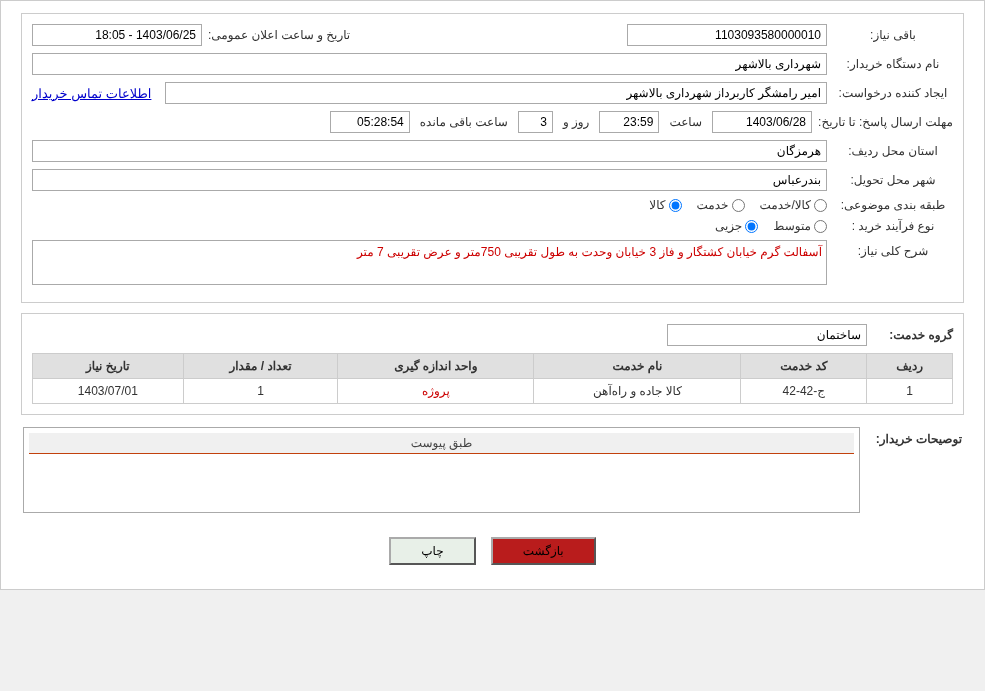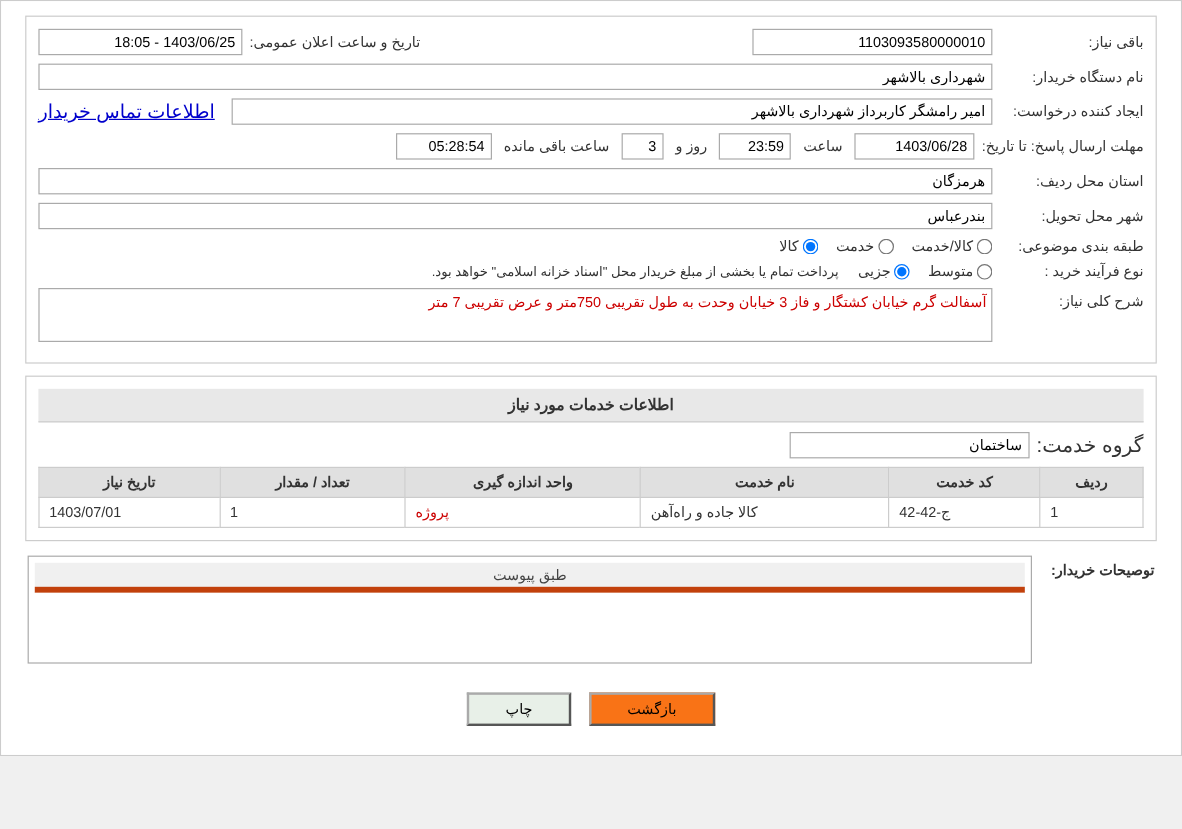--- a/index.html
+++ b/index.html
@@ -36,21 +36,21 @@
       background: #fff;
     }
     .form-row {
       display: flex;
       align-items: center;
       margin-bottom: 7px;
       gap: 6px;
     }
     .form-label {
       color: #333;
-      text-align: right;
+      text-align: center;
       white-space: nowrap;
       min-width: 120px;
       font-size: 12px;
     }
     .form-label-left {
       min-width: 80px;
       white-space: nowrap;
     }
     .form-input {
       border: 1px solid #aaa;
@@ -117,21 +117,21 @@
     .services-table th {
       background: #e0e0e0;
       border: 1px solid #ccc;
       padding: 5px 8px;
       text-align: center;
       font-size: 12px;
     }
     .services-table td {
       border: 1px solid #ccc;
       padding: 5px 8px;
-      text-align: left;
+      text-align: center;
       font-size: 12px;
     }
     .services-table td.link-cell {
       color: #c00;
     }
     .comments-section {
       margin-bottom: 10px;
     }
     .comments-box {
       width: 100%;
@@ -161,43 +161,43 @@
       border: 2px outset #aaa;
       font-family: Tahoma, Arial, sans-serif;
       font-size: 12px;
       cursor: pointer;
       background: #e8e8e8;
     }
     .btn-print {
       background: #e8f0e8;
     }
     .btn-back {
-      background: #f97316;
+      background: #b91c1c;
       text-align: right;
     }
     .watermark-area {
       position: relative;
     }
     .group-row {
       display: flex;
       align-items: center;
       margin-bottom: 7px;
       gap: 6px;
     }
     .group-label {
       min-width: 80px;
-      font-size: 17px;
-      font-weight: normal;
+      font-size: 12px;
+      font-weight: bold;
     }
     .attache-label {
       text-align: center;
       font-size: 12px;
       background: #f0f0f0;
       padding: 3px 8px;
-      border-bottom: 5px solid #c2410c;
+      border-bottom: 1px solid #c2410c;
       color: #444;
     }
   </style>
 </head>
 <body>
 
 <div class="page-wrapper">
 
 
   <div class="main-content watermark-area">
@@ -213,21 +213,21 @@
       </div>
 
       <div class="form-row">
         <span class="form-label">نام دستگاه خریدار:</span>
         <input class="form-input form-input-wide" type="text" value="شهرداری بالاشهر" readonly="" style="">
       </div>
 
       <div class="form-row">
         <span class="form-label">ایجاد کننده درخواست:</span>
         <input class="form-input form-input-wide" type="text" value="امیر رامشگر کاربرداز شهرداری بالاشهر" readonly="" style="">
-        <span class="blue-link" style="margin-right:8px; font-size:16px;">اطلاعات تماس خریدار</span>
+        <span class="blue-link" style="margin-right:8px; font-size:13px;">اطلاعات تماس خریدار</span>
       </div>
 
       <div class="form-row">
         <span class="form-label">مهلت ارسال پاسخ: تا تاریخ:</span>
         <input class="form-input" style="width: 100px;" type="text" value="1403/06/28" readonly="">
         <span style="margin: 0 4px;">ساعت</span>
         <input class="form-input" style="width: 60px;" type="text" value="23:59" readonly="">
         <span style="margin: 0 4px;">روز و</span>
         <input class="form-input" style="width: 35px;" type="text" value="3" readonly="">
         <span style="margin: 0 4px;">ساعت باقی مانده</span>
@@ -267,32 +267,30 @@
         <div class="radio-group">
           <label class="radio-item">
             <input type="radio" name="process" style="">
             <span>متوسط</span>
           </label>
           <label class="radio-item">
             <input type="radio" name="process" checked="" style="">
             <span>جزیی</span>
           </label>
         </div>
-        <span class="note-text" style="font-size:11px; color:#333; margin-right:10px;">پرداخت تمام یا بخشی از مبلغ خریدار محل "اسناد خزانه اسلامی" خواهد بود.</span>
       </div>
 
       <div class="form-row" style="align-items:flex-start;">
         <span class="form-label" style="padding-top:4px;">شرح کلی نیاز:</span>
         <textarea class="description-box" style="color: rgb(204, 0, 0); font-size: 12px;">آسفالت گرم خیابان کشتگار و فاز 3 خیابان وحدت به طول تقریبی 750متر و عرض تقریبی 7 متر</textarea>
       </div>
 
     </div>
 
     <div class="services-section">
-      <div class="section-title">اطلاعات خدمات مورد نیاز</div>
 
       <div class="group-row">
         <span class="group-label">گروه خدمت:</span>
         <input class="form-input" style="width: 200px;" type="text" value="ساختمان" readonly="">
       </div>
 
       <table class="services-table">
         <thead>
           <tr>
             <th>ردیف</th>

